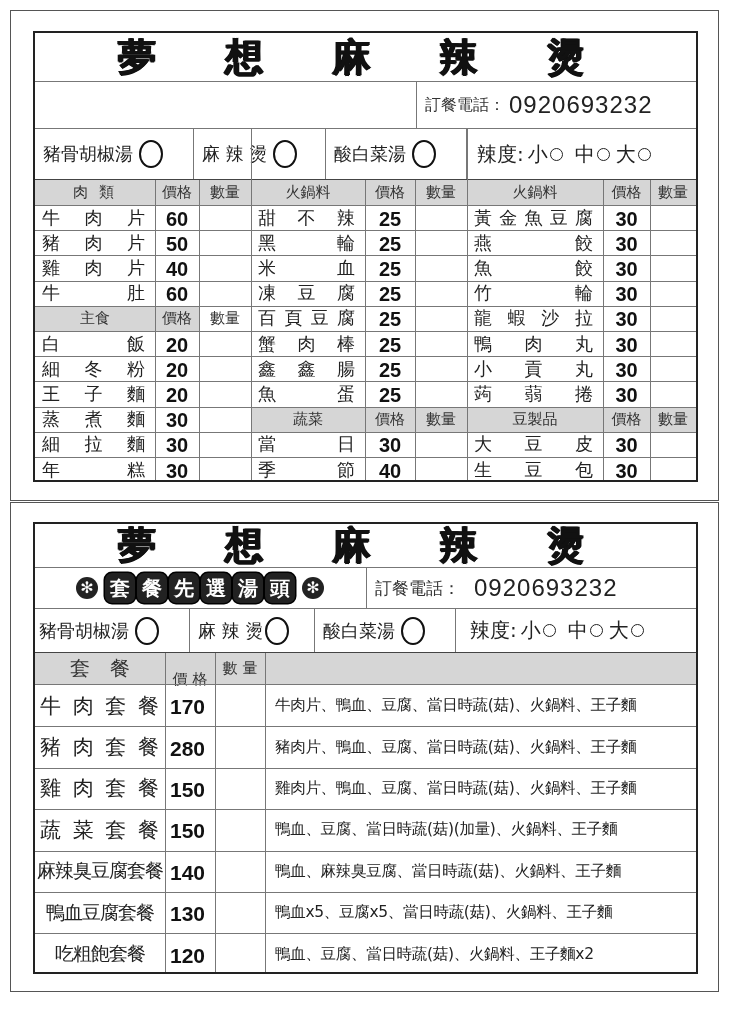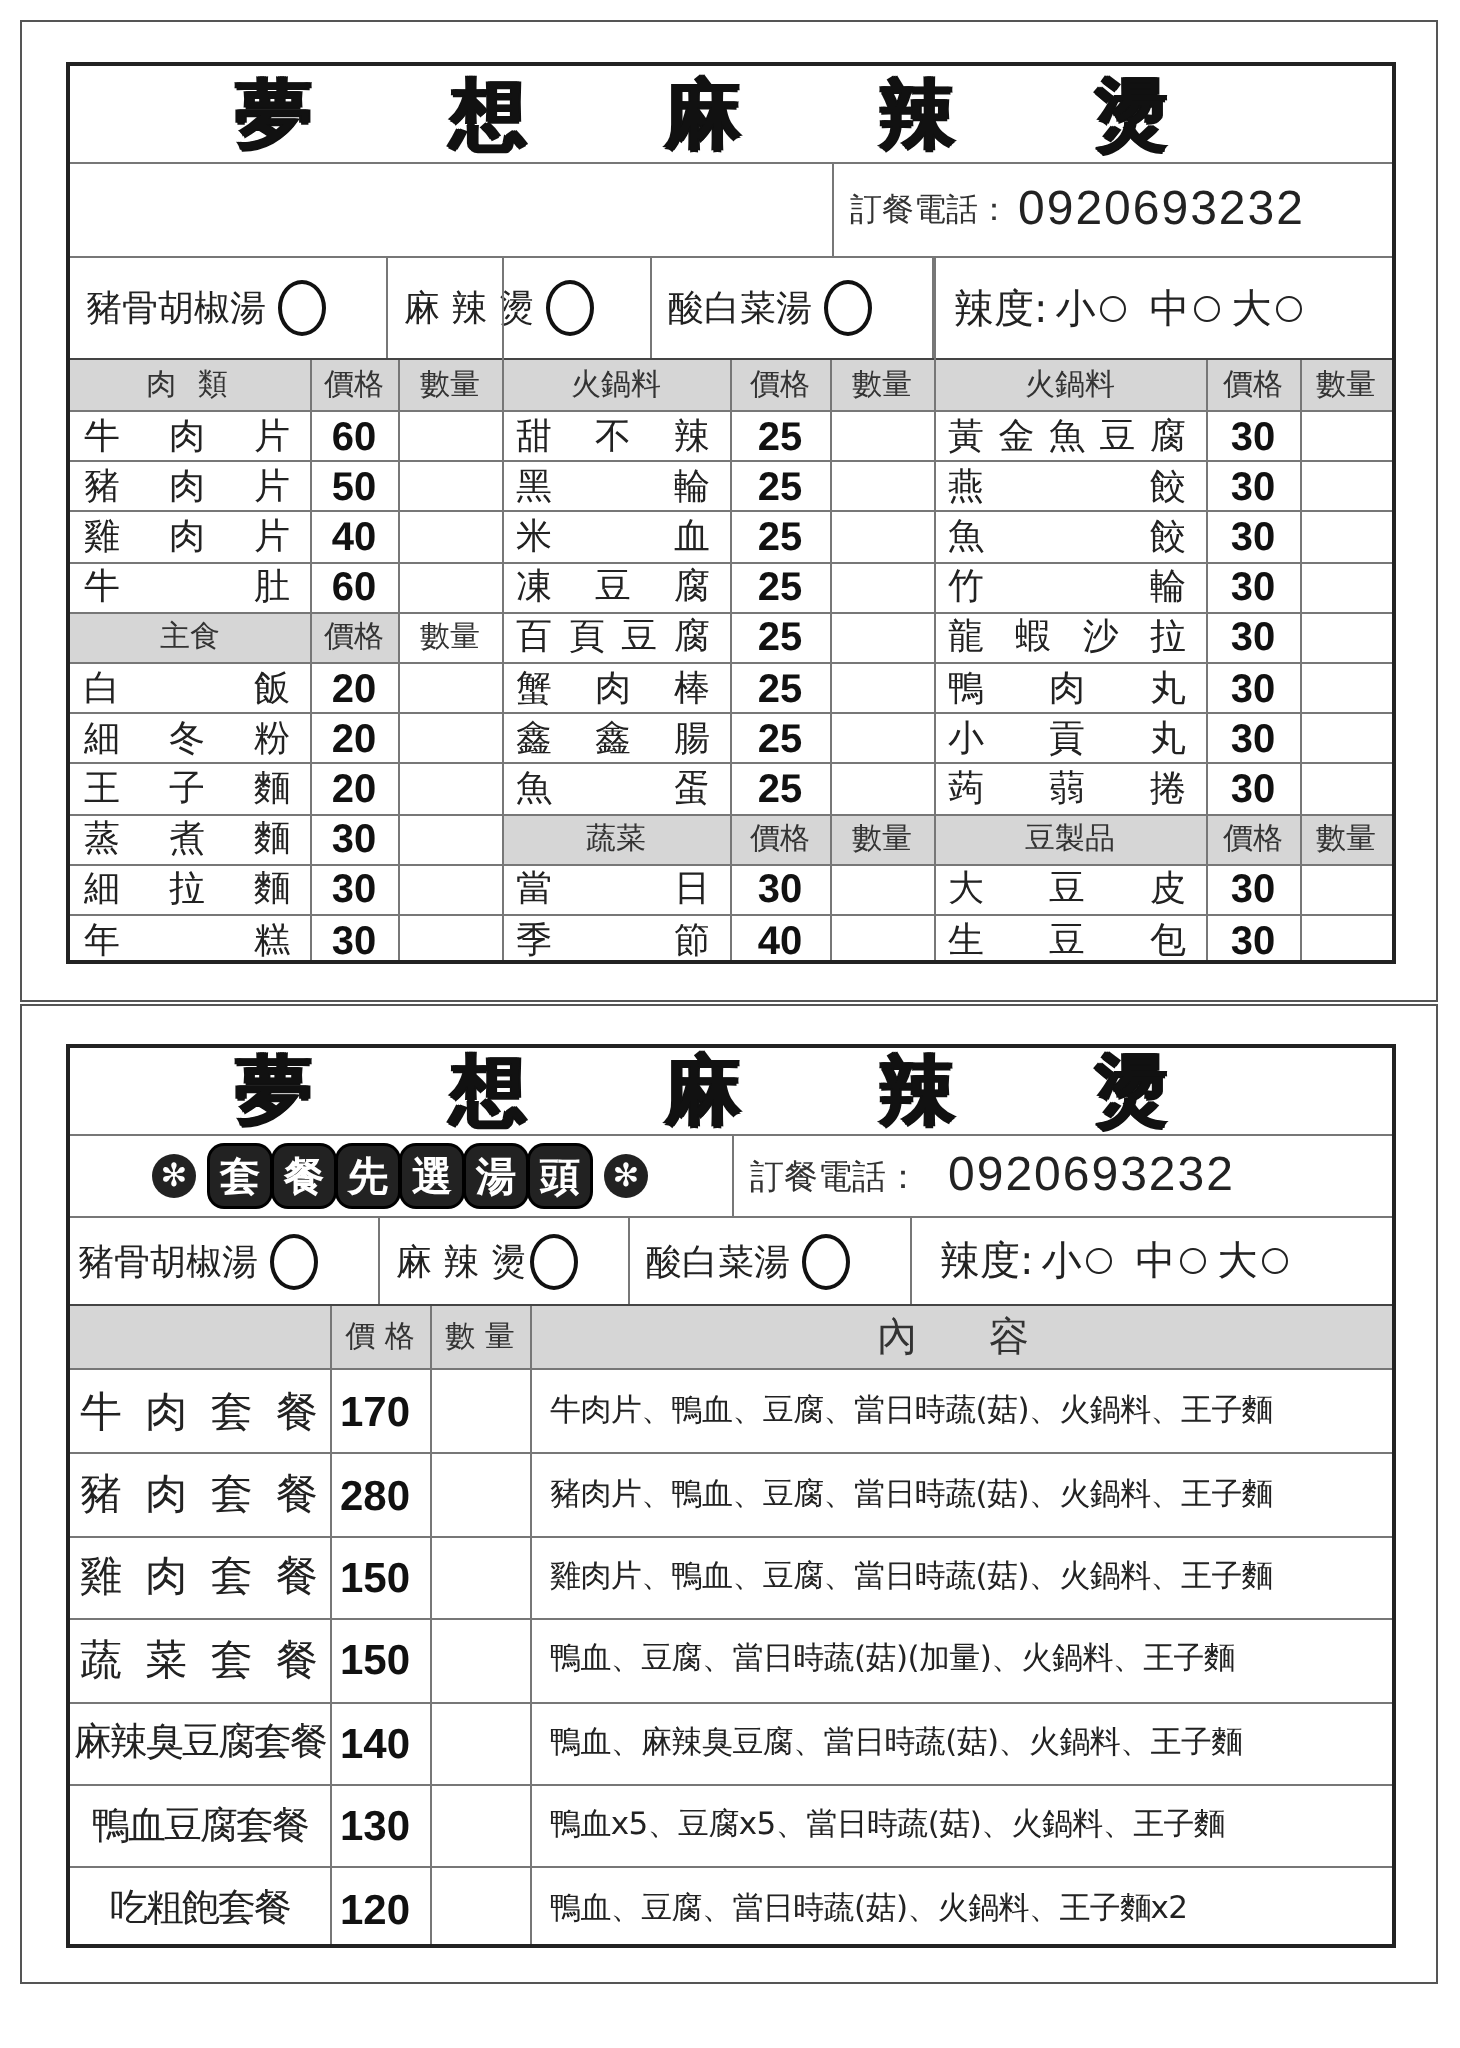--- a/index.html
+++ b/index.html
@@ -388,23 +388,23 @@
     <span>小</span>
       <span class="sm-ring"></span>
     <span style="margin-left:6px;">中</span>
       <span class="sm-ring"></span>
     <span>大</span>
       <span class="sm-ring"></span>
   </div>
   <div class="hl" style="left:0; top:128px; width:661px; background:#444;"></div>
 
   <div class="gray" style="left:0; top:129px; width:661px; height:31px;"></div>
-  <div class="cell hdr" style="left:130px; top:129px; width:50px; height:31px;">價 格</div>
+  <div class="cell hdr" style="left:0; top:129px; width:130px; height:31px; font-size:20px;">套　餐</div>
+  <div class="cell hdr" style="left:130px; top:140px; width:50px; height:31px;">價 格</div>
   <div class="cell hdr" style="left:180px; top:129px; width:50px; height:31px;">數 量</div>
-  <div class="cell hdr" style="left:230px; top:129px; width:431px; height:31px; font-size:20px; letter-spacing:8px;">內　容</div>
   <div class="hl" style="left:0; top:160px; width:661px;"></div>
 
   <div id="grid2">
       <div class="cell setname" style="left:0;top:161px;width:130px;height:41.4px;">
         <span>牛</span>
         <span>肉</span>
         <span>套</span>
         <span>餐</span>
       </div>
       <div class="cell setprice" style="left:130px;top:161px;width:50px;height:41.4px;">170</div>

